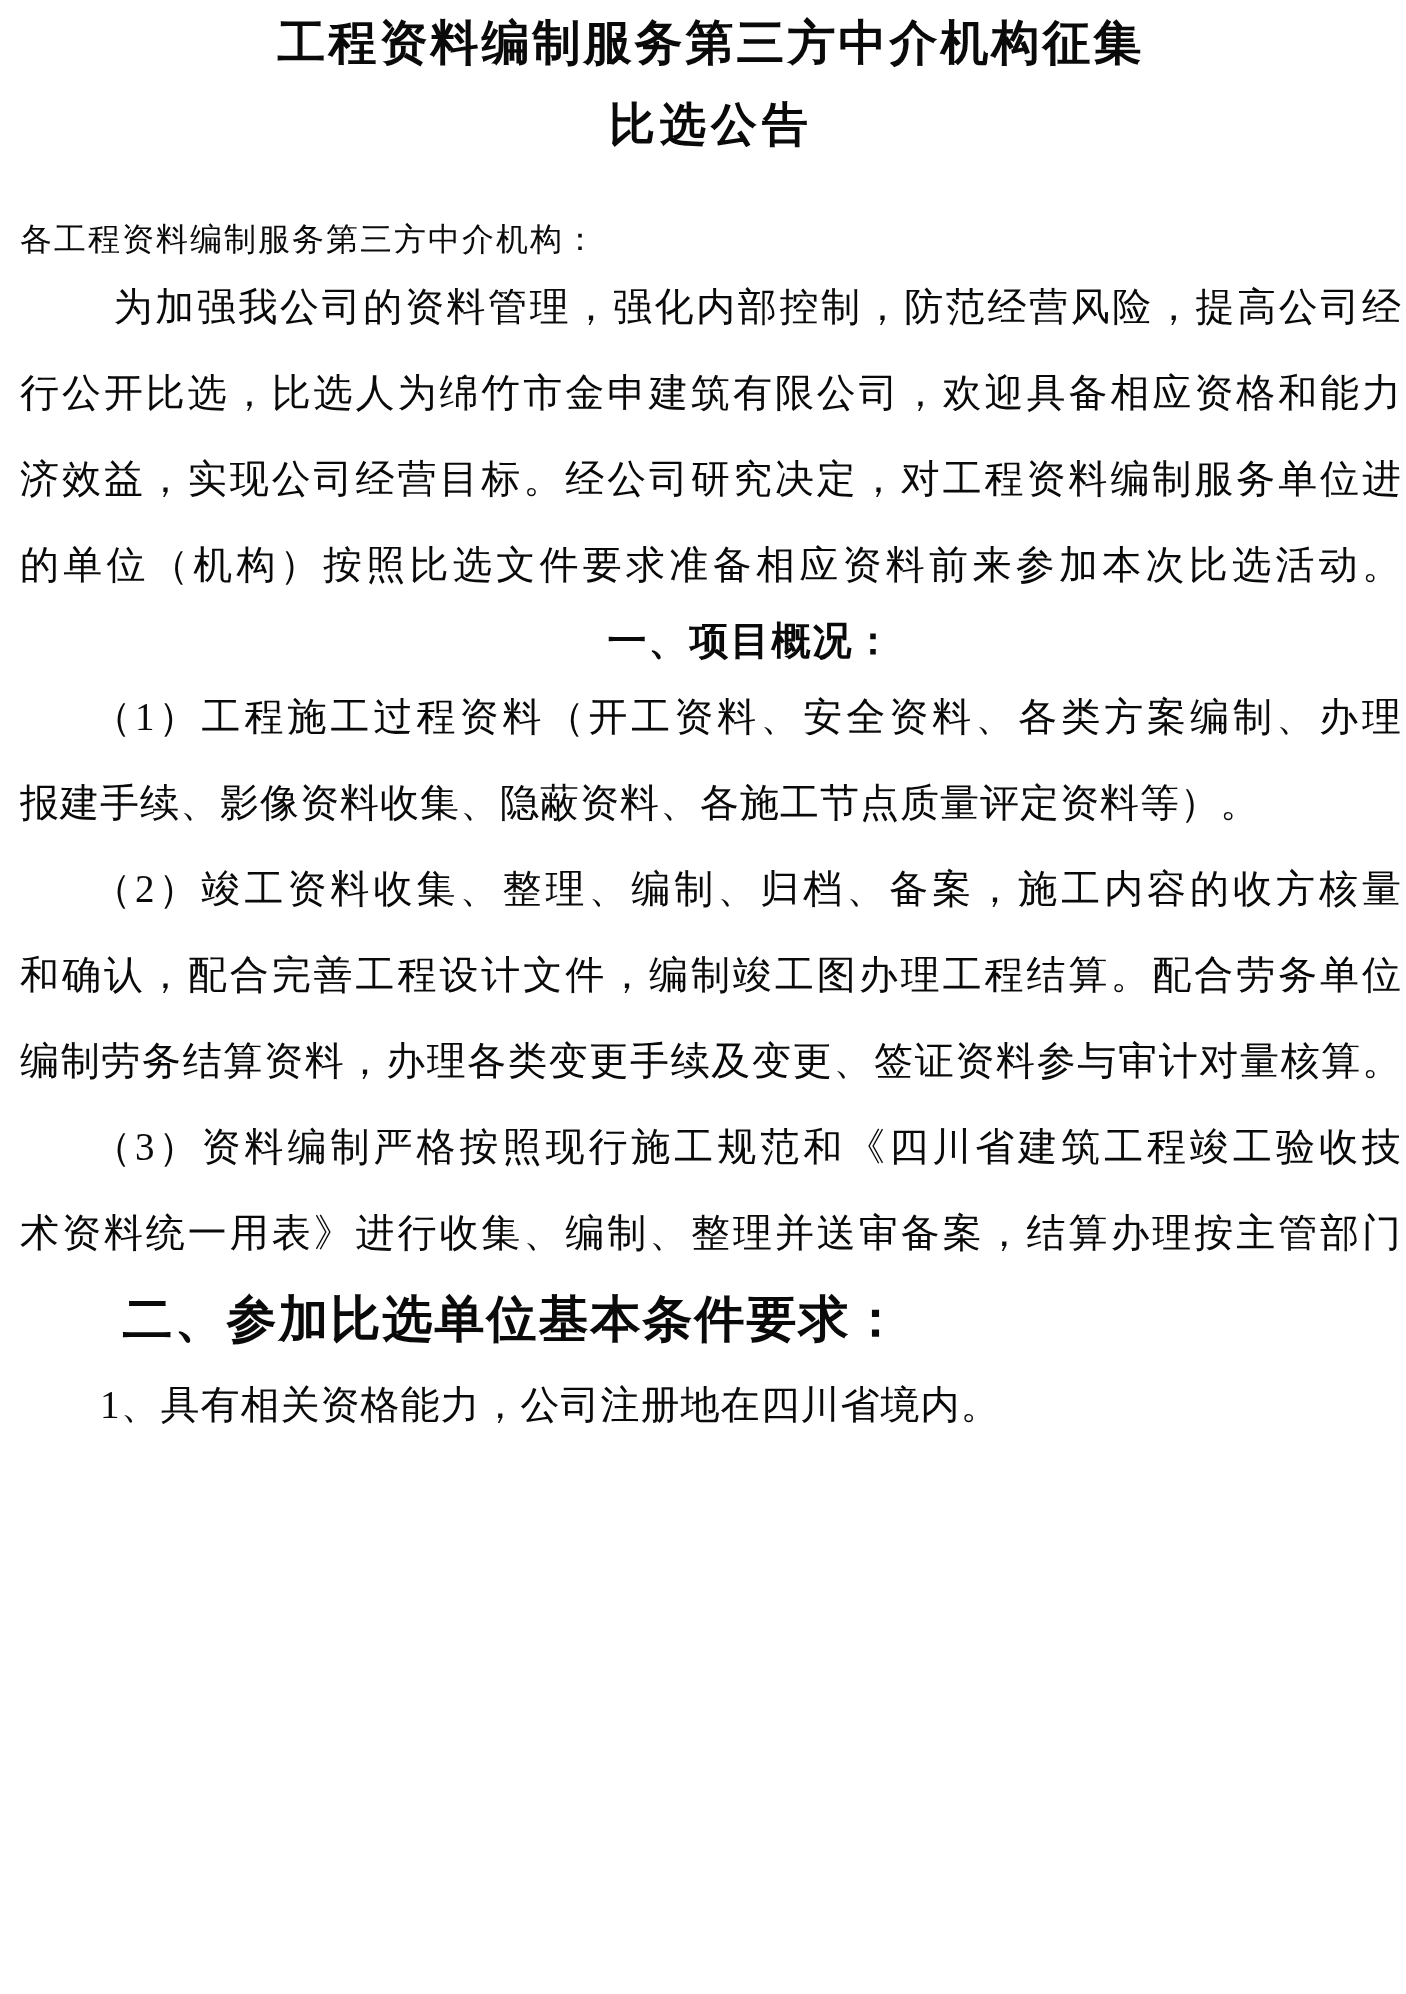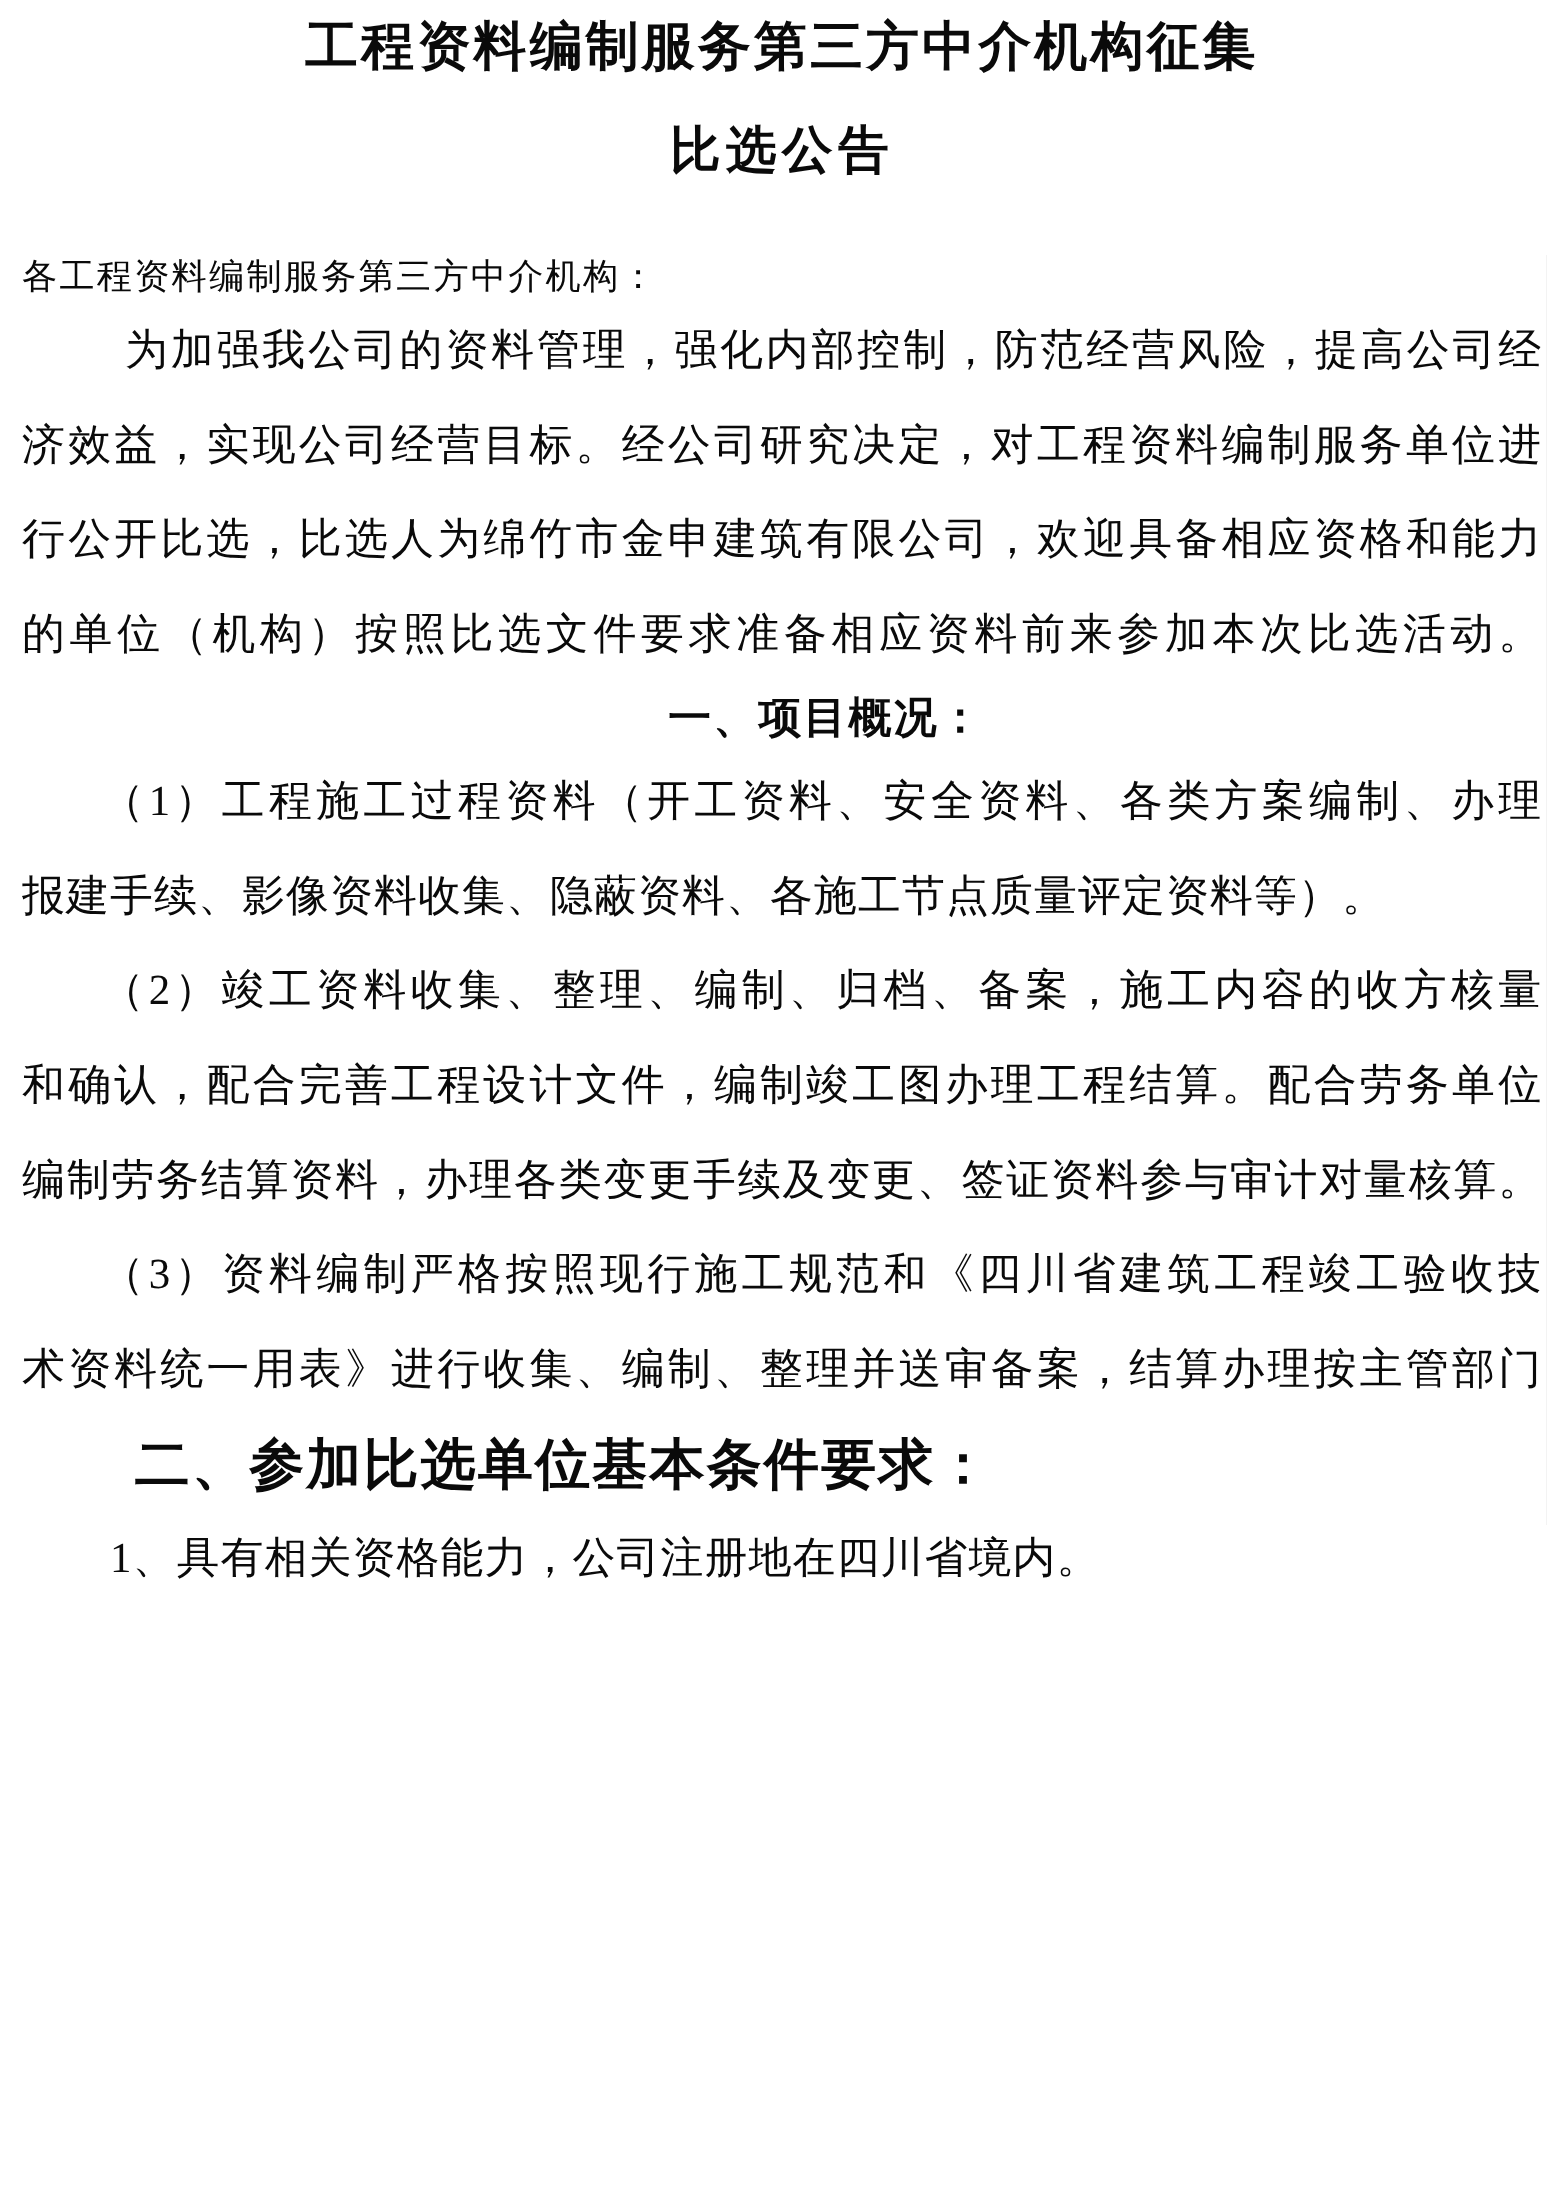--- a/index.html
+++ b/index.html
@@ -24,21 +24,21 @@
     font-weight: bold;
     text-align: center;
     line-height: 58px;
     letter-spacing: 3px;
   }
   .title2 {
     font-size: 46px;
     font-weight: bold;
     text-align: center;
     line-height: 50px;
-    margin-top: 40px;
+    margin-top: 28px;
     letter-spacing: 5px;
   }
   .salutation {
     margin-top: 64px;
     font-size: 32px;
     line-height: 50px;
     letter-spacing: 2px;
   }
   .ln {
     font-size: 39px;
@@ -89,22 +89,22 @@
 
 <div class="page">
 
   <div class="title1">工程资料编制服务第三方中介机构征集</div>
   <div class="title2">比选公告</div>
 
   <div class="salutation">各工程资料编制服务第三方中介机构：</div>
 
   <div>
     <div class="ln stretch ind">为加强我公司的资料管理，强化内部控制，防范经营风险，提高公司经</div>
+    <div class="ln stretch">行公开比选，比选人为绵竹市金申建筑有限公司，欢迎具备相应资格和能力</div>
     <div class="ln stretch">济效益，实现公司经营目标。经公司研究决定，对工程资料编制服务单位进</div>
-    <div class="ln stretch">行公开比选，比选人为绵竹市金申建筑有限公司，欢迎具备相应资格和能力</div>
     <div class="ln stretch">的单位（机构）按照比选文件要求准备相应资料前来参加本次比选活动。</div>
   </div>
 
   <div class="heading1">一、项目概况：</div>
 
 
   <div>
     <div class="ln stretch ind2">（1）工程施工过程资料（开工资料、安全资料、各类方案编制、办理</div>
     <div class="ln">报建手续、影像资料收集、隐蔽资料、各施工节点质量评定资料等）。</div>
   </div>

